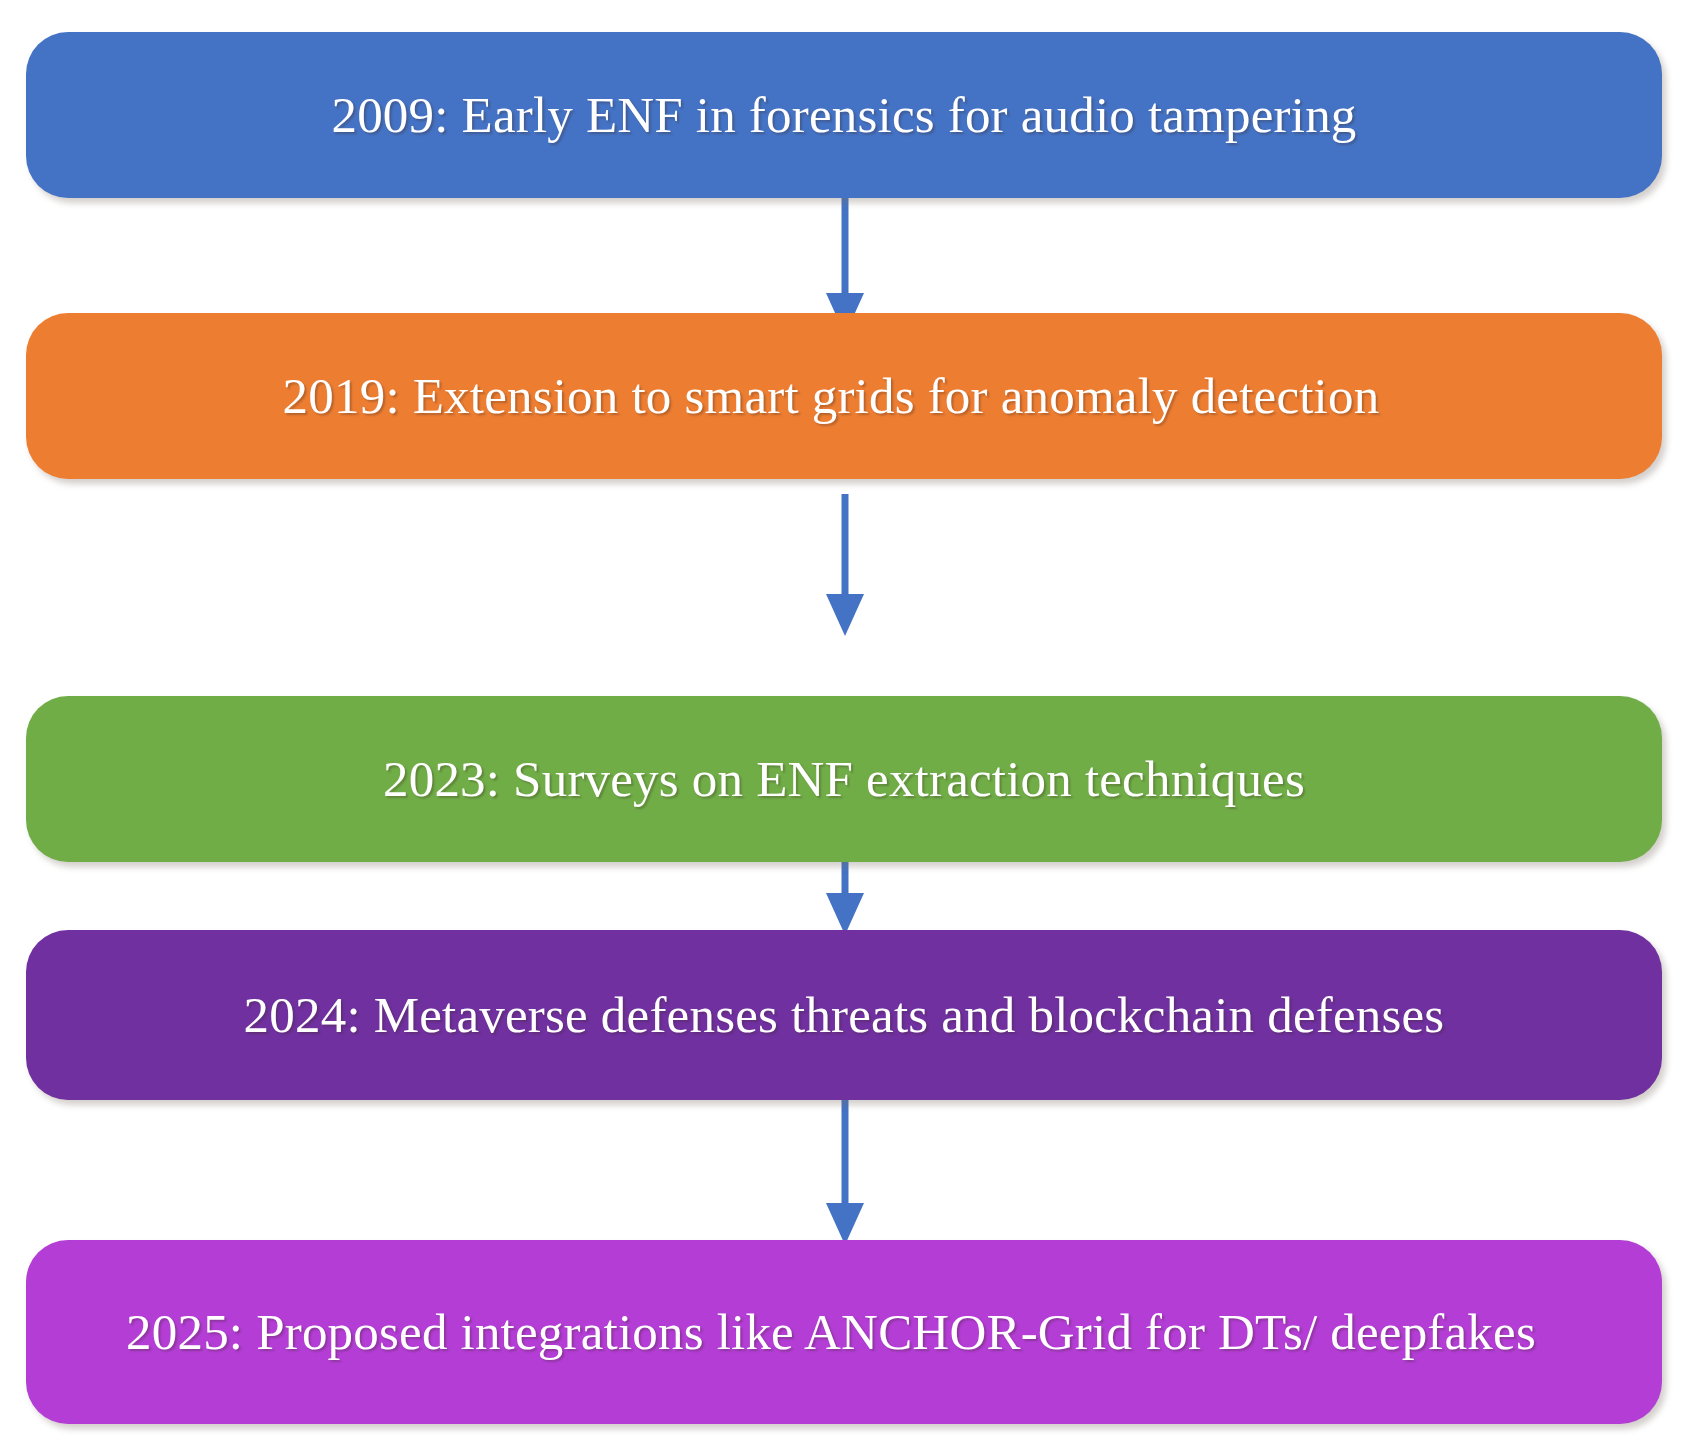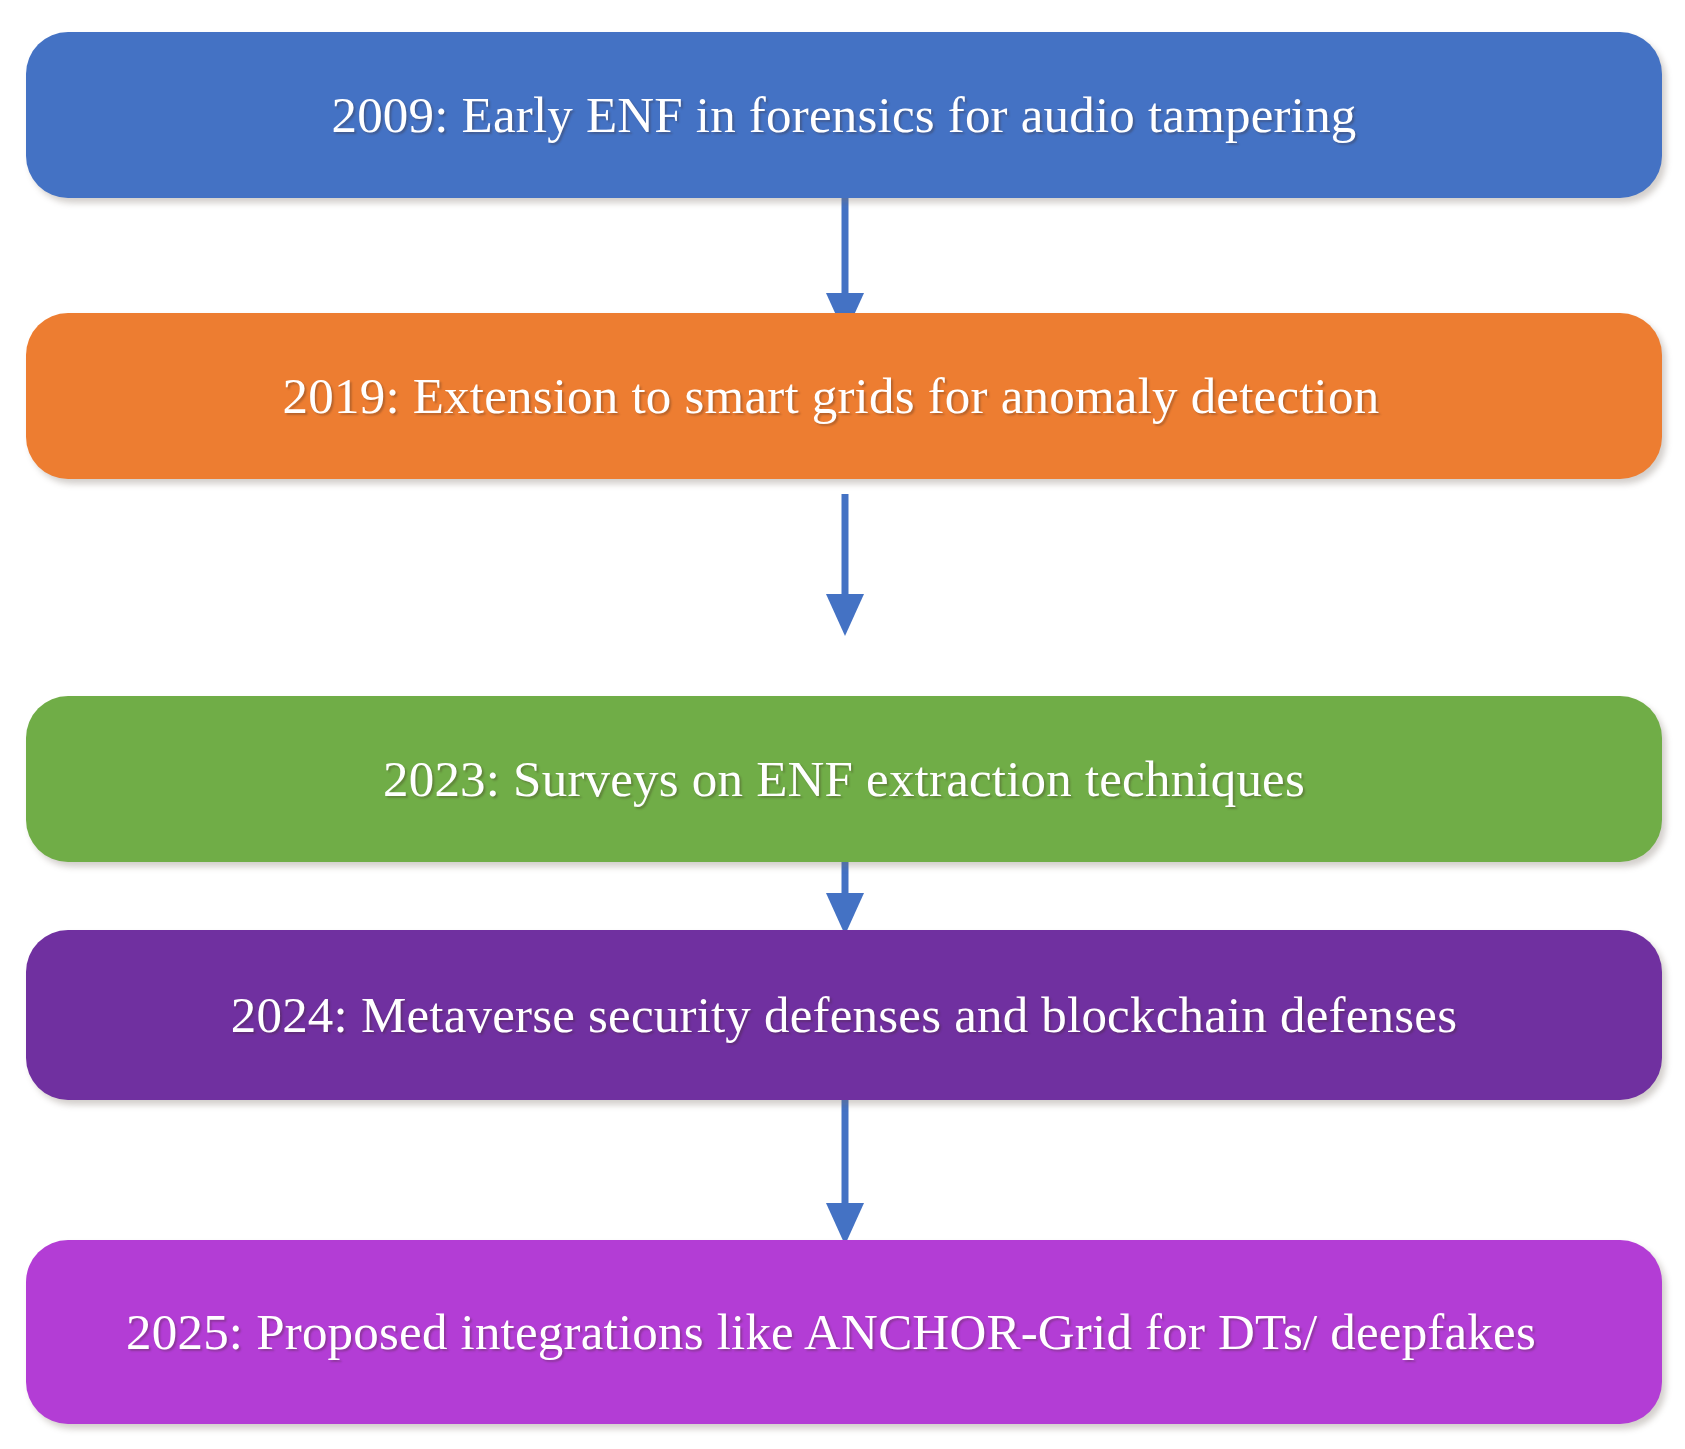--- a/index.html
+++ b/index.html
@@ -90,21 +90,21 @@
   <div class="node" id="node-2023" style="background:#70AD47;">
     <span class="node-label">2023: Surveys on ENF extraction techniques</span>
   </div>
 
   <svg class="connector" id="conn-3" viewBox="0 0 1685 140" preserveAspectRatio="none">
     <line x1="845" y1="0" x2="845" y2="100" stroke="#4472C4" stroke-width="7"></line>
     <polygon points="826,98 864,98 845,140" fill="#4472C4"></polygon>
   </svg>
 
   <div class="node" id="node-2024" style="background:#7030A0;">
-    <span class="node-label">2024: Metaverse security defenses and blockchain defenses</span>
+    <span class="node-label">2024: Metaverse defenses threats and blockchain defenses</span>
   </div>
 
   <svg class="connector" id="conn-4" viewBox="0 0 1685 148" preserveAspectRatio="none">
     <line x1="845" y1="0" x2="845" y2="108" stroke="#4472C4" stroke-width="7"></line>
     <polygon points="826,106 864,106 845,148" fill="#4472C4"></polygon>
   </svg>
 
   <div class="node" id="node-2025" style="background:#B33DD5;padding-left:16px;">
     <span class="node-label">2025: Proposed integrations like ANCHOR-Grid for DTs/ deepfakes</span>
   </div>

